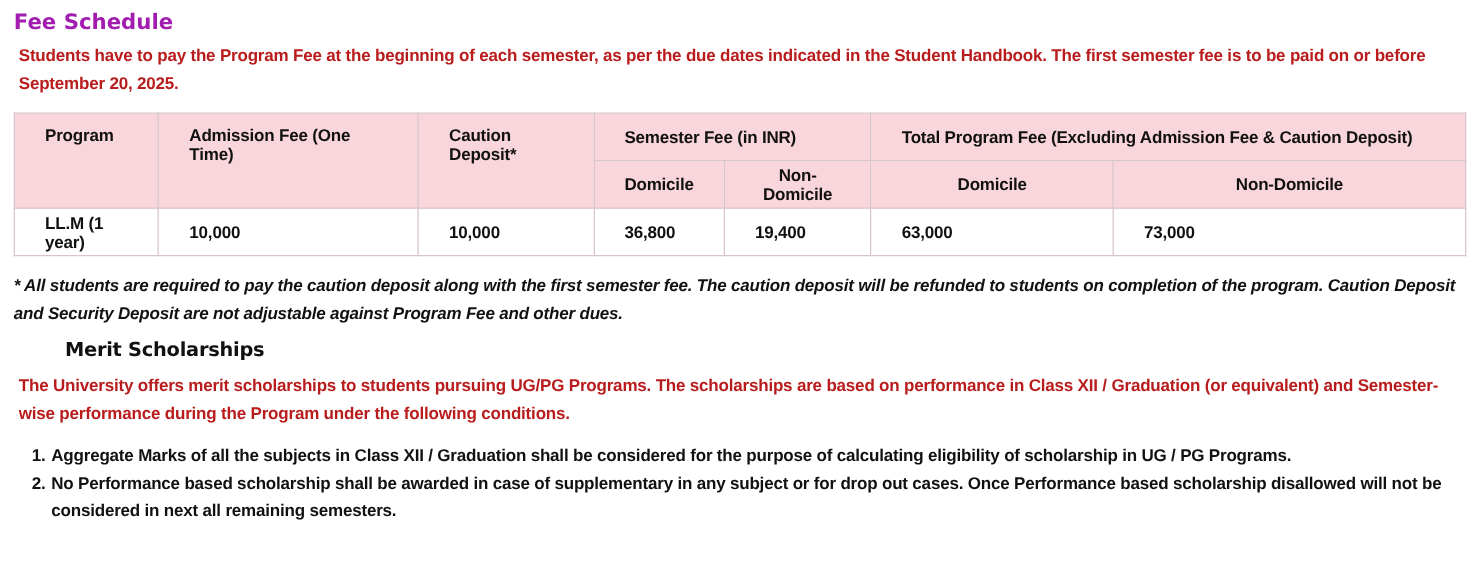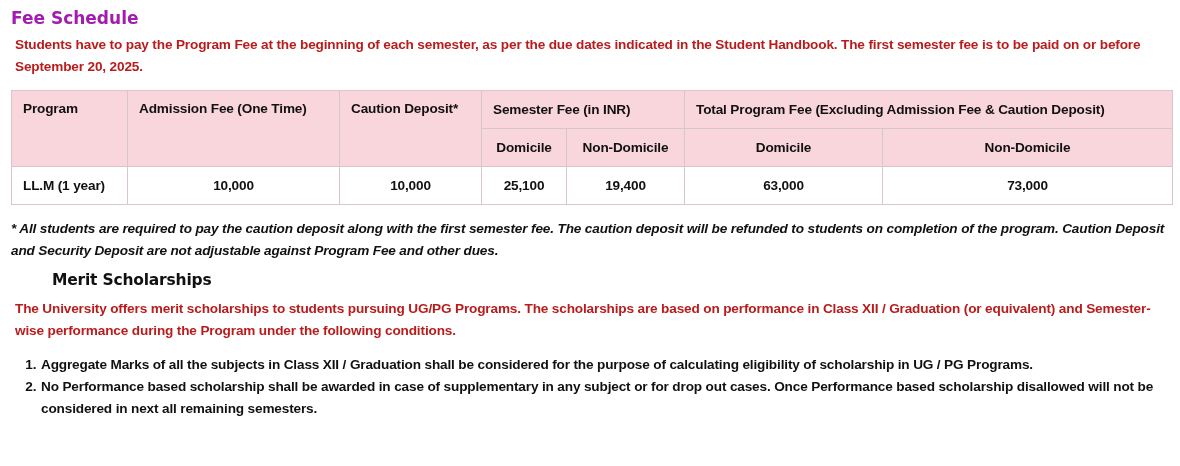--- a/index.html
+++ b/index.html
@@ -21,26 +21,26 @@
   }
   .para {
     font-weight: bold; font-size: 13.6px; line-height: 22px;
     margin: 4px; letter-spacing: -0.15px; color: #b91c1c;
   }
   table.fees {
     border-collapse: collapse; margin-top: 12px; width: 1162px;
     font-size: 13.6px; letter-spacing: -0.15px;
   }
   table.fees th, table.fees td {
-    border: 1px solid #d8c6ca; height: 37px; padding: 0 11px;
+    border: 1px solid #d8c6ca; height: 37px; padding: 0 24px;
     font-weight: bold; color: #111;
   }
   table.fees th { background: #f9d6dc; text-align: center; }
   table.fees th.left, table.fees td.left { text-align: left; }
-  table.fees td { background: #ffffff; text-align: center; }
+  table.fees td { background: #ffffff; text-align: left; }
   table.fees th.top { vertical-align: top; padding-top: 10px; }
   .note {
     font-style: italic; font-weight: bold; font-size: 13.6px;
     line-height: 22px; margin: 13px 0 0 0; letter-spacing: -0.15px;
   }
   .sub2 { margin-top: 4px; margin-left: 41px; }
   ol.conds {
     margin: 12px 0 0 0; padding-left: 29px;
     font-weight: bold; font-size: 13.6px; line-height: 22px; letter-spacing: -0.15px;
   }
@@ -76,21 +76,21 @@
         <th>Non-Domicile</th>
         <th>Domicile</th>
         <th>Non-Domicile</th>
       </tr>
     </thead>
     <tbody>
       <tr>
         <td class="left">LL.M (1 year)</td>
         <td>10,000</td>
         <td>10,000</td>
-        <td>25,100</td>
+        <td>36,800</td>
         <td>19,400</td>
         <td>63,000</td>
         <td>73,000</td>
       </tr>
     </tbody>
   </table>
 
   <p class="note">* All students are required to pay the caution deposit along with the first semester fee. The caution deposit will be refunded to students on completion of the program. Caution Deposit and Security Deposit are not adjustable against Program Fee and other dues.</p>
 
   <h3 class="subhead sub2">Merit Scholarships</h3>

